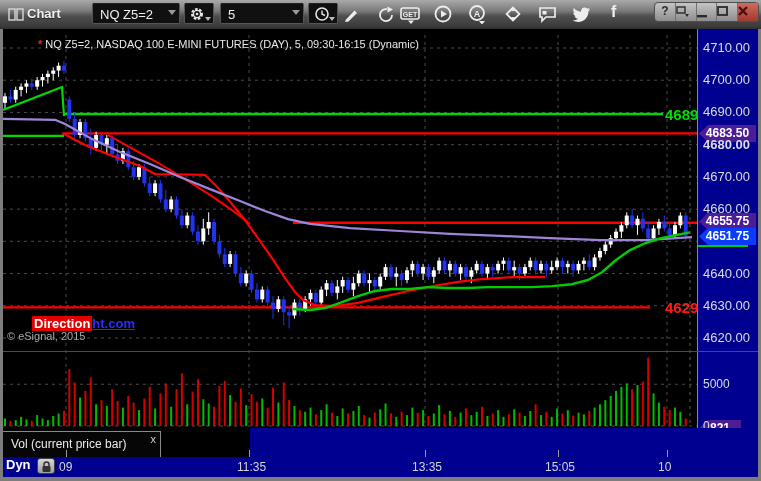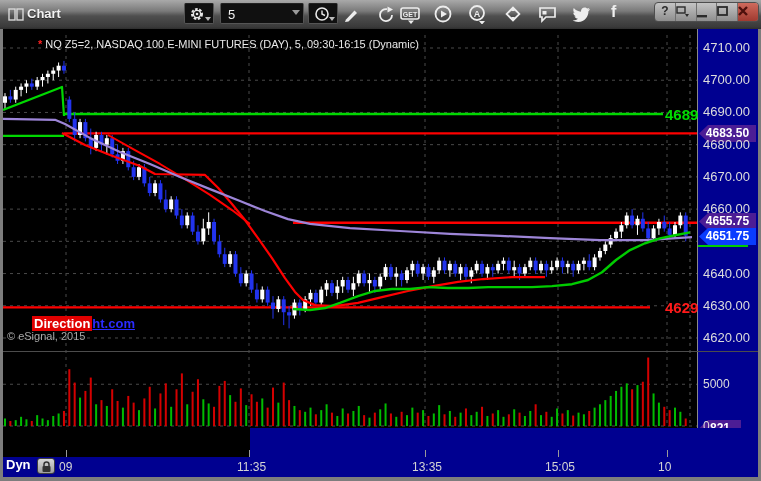--- a/index.html
+++ b/index.html
@@ -75,20 +75,24 @@
 
 <div id="window">
 
   <div id="titlebar">
     <svg class="tb-abs" style="left:8px;top:8px" width="16" height="13">
       <rect x="1" y="1" width="6" height="11" fill="none" stroke="#d8d8d8" stroke-width="1.4"></rect>
       <rect x="9" y="1" width="6" height="11" fill="none" stroke="#d8d8d8" stroke-width="1.4"></rect>
     </svg>
     <div class="tb-abs" id="win-title">Chart</div>
 
+    <div class="combo" style="left:92px;width:88px">
+      <span class="val">NQ Z5=2</span>
+      <span class="arrow"></span>
+    </div>
 
     <div class="icon-btn" style="left:184px">
       <svg class="flat-icon" style="left:4px;top:2px" width="17" height="17">
         <circle cx="8" cy="8" r="5" fill="none" stroke="#e8e8e8" stroke-width="2" stroke-dasharray="2.6 1.6"></circle>
         <circle cx="8" cy="8" r="3.6" fill="none" stroke="#e8e8e8" stroke-width="1.4"></circle>
         <circle cx="8" cy="8" r="1.3" fill="#e8e8e8"></circle>
       </svg>
       <span class="mini-arrow"></span>
     </div>
 
@@ -612,34 +616,38 @@
   <div class="tag red" id="tag-4683">4683.50</div>
   <div class="tag red" id="tag-4655">4655.75</div>
   <div class="tag blue" id="tag-4651">4651.75</div>
   <div id="tag-green-under"></div>
   <div class="tag red" id="tag-vol">821</div>
 
   <div id="price-labels">
       <div class="ax-label" style="top: 40px;">4710.00</div>
       <div class="ax-label" style="top: 72.222px;">4700.00</div>
       <div class="ax-label" style="top: 104.444px;">4690.00</div>
-      <div class="ax-label" style="top: 136.666px;">4680.00</div>
+      <div class="ax-label" style="top: 136.666px; font-weight: bold;">4680.00</div>
       <div class="ax-label" style="top: 168.888px;">4670.00</div>
       <div class="ax-label" style="top: 201.11px;">4660.00</div>
       <div class="ax-label" style="top: 265.554px;">4640.00</div>
       <div class="ax-label" style="top: 297.776px;">4630.00</div>
       <div class="ax-label" style="top: 329.998px;">4620.00</div>
     </div>
   <div id="vol-labels">
       <div class="ax-label" style="top: 377.25px; font-size: 12px;">5000</div>
       <div class="ax-label" style="top: 419px; font-size: 12px;">0</div>
     </div>
 
   <div id="bottom-strip"></div>
   <div id="tab-zone"></div>
+  <div id="vol-tab">
+    <span class="lbl">Vol (current price bar)</span>
+    <span class="x">x</span>
+  </div>
   <div id="dyn-label">Dyn</div>
   <div id="lock-btn">
     <svg width="16" height="14" style="margin:1px 0 0 2px">
       <path d="M4 6 V4.5 a2.5 2.5 0 0 1 5 0 V6" fill="none" stroke="#333" stroke-width="1.5"></path>
       <rect x="2.5" y="6" width="8" height="6" rx="1" fill="#333"></rect>
     </svg>
   </div>
   <div id="time-labels">
       <div class="time-label" style="left: 59px;">09</div>
       <div class="time-label" style="left: 237px;">11:35</div>

